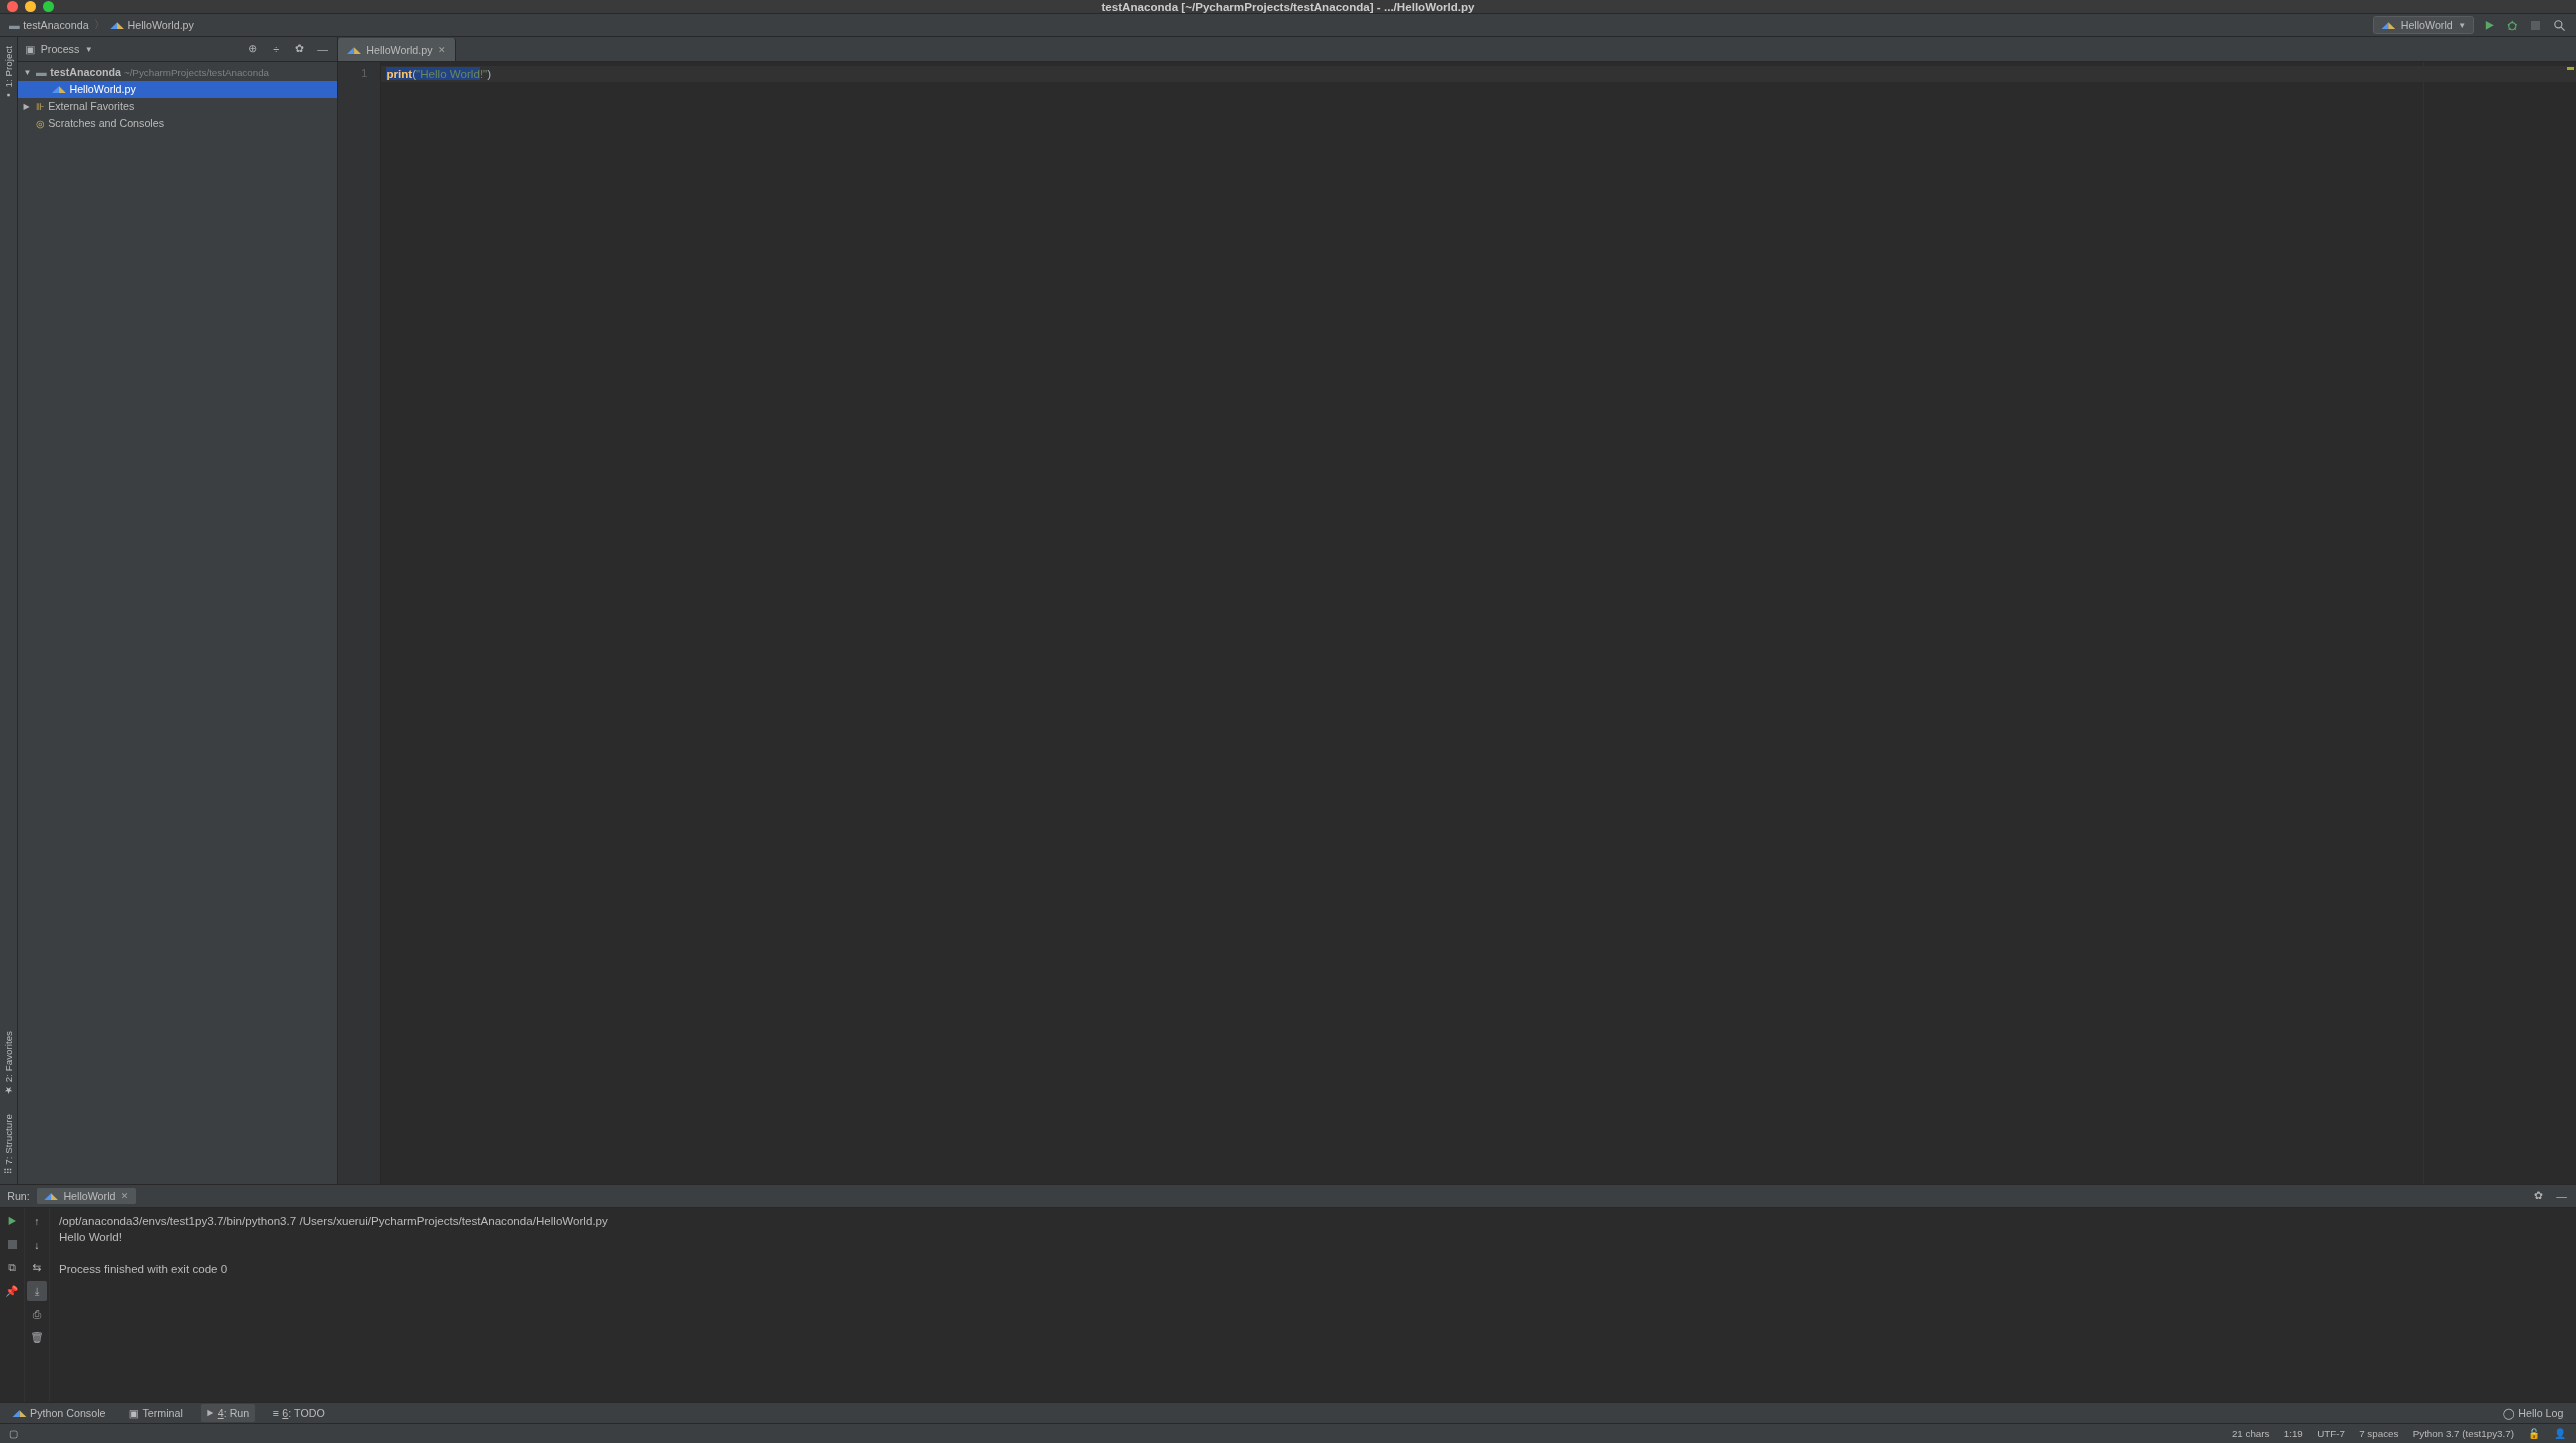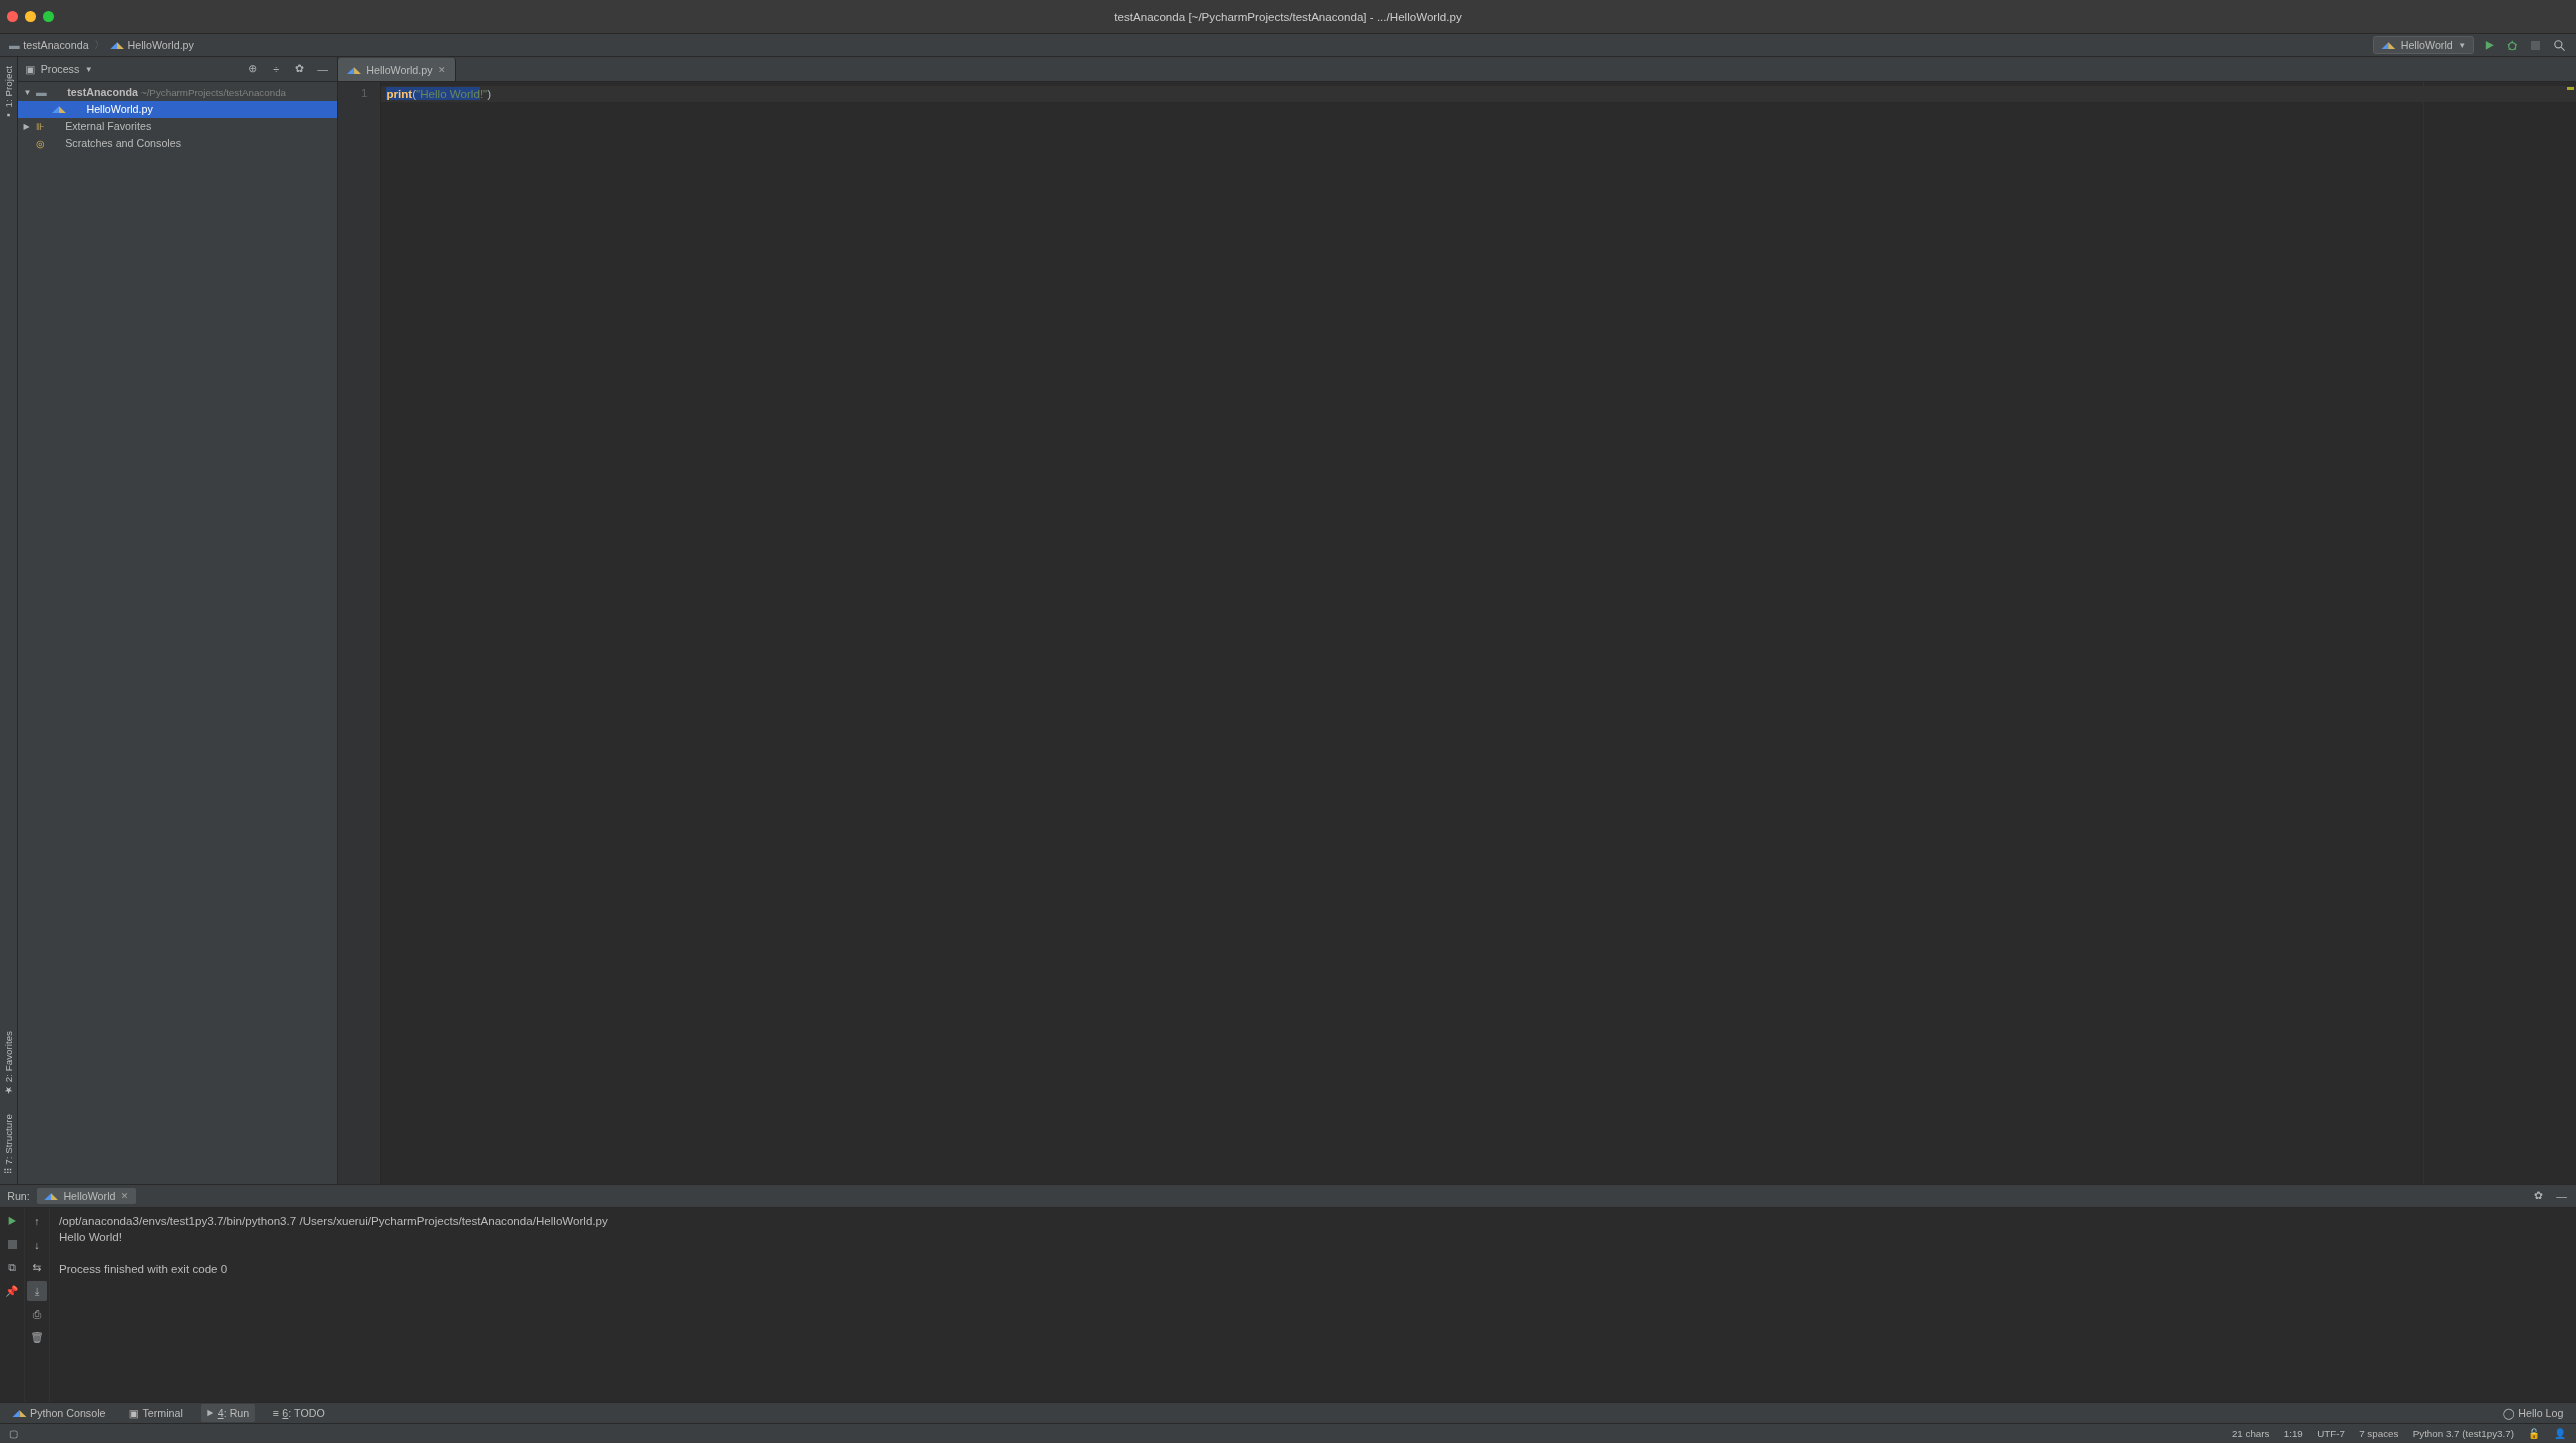--- a/index.html
+++ b/index.html
@@ -1,18 +1,18 @@
 <!DOCTYPE html>
 <html style="font-size:14.3px"><head>
   <meta charset="utf-8">
   <style>
     * { margin: 0; padding: 0; box-sizing: border-box; font-family: -apple-system, sans-serif; }
     body { background: #3c3f41; color: #bbbbbb; font-size: 10.7px; overflow: hidden; height: 100vh; display: flex; flex-direction: column; }
     
-    .titlebar { background: #3a3a3a; height: 34px; display: flex; align-items: center; padding: 0 7.2px; position: relative; border-bottom: 0.9px solid #282828; }
+    .titlebar { background: #3a3a3a; height: 14px; display: flex; align-items: center; padding: 0 7.2px; position: relative; border-bottom: 0.9px solid #282828; font-weight: bold; }
     .traffic-lights { display: flex; gap: 7.2px; }
     .light { width: 10.7px; height: 10.7px; border-radius: 50%; }
     .light.red { background: #ff5f57; }
     .light.yellow { background: #febc2e; }
     .light.green { background: #28c840; }
     .titlebar-title { position: absolute; left: 50%; transform: translateX(-50%); color: #cccccc; font-size: 11.6px; }
     
     .breadcrumb-bar { background: #3c3f41; height: 23px; display: flex; align-items: center; padding: 0 9px; justify-content: space-between; border-bottom: 0.9px solid #282828; }
     .breadcrumbs { display: flex; align-items: center; gap: 5.4px; }
     .breadcrumb-item { display: flex; align-items: center; gap: 3.6px; color: #bbbbbb; }
@@ -28,21 +28,21 @@
     .project-panel { width: 320px; background: #3b3f41; display: flex; flex-direction: column; border-right: 0.9px solid #282828; }
     .panel-header { height: 25px; display: flex; align-items: center; justify-content: space-between; padding: 0 7.2px; border-bottom: 0.9px solid #282828; }
     .panel-title { display: flex; align-items: center; gap: 5.4px; }
     .panel-actions { display: flex; gap: 9px; }
     .panel-action { width: 14.3px; height: 14.3px; cursor: pointer; color: #afb1b3; display: flex; align-items: center; justify-content: center; }
     
     .tree { flex: 1; padding: 1.8px 0; overflow: auto; }
     .tree-row { height: 17px; display: flex; align-items: center; padding-left: 5.4px; gap: 3.6px; cursor: pointer; }
     .tree-row.selected { background: #2f65ca; color: #fff; }
     .tree-arrow { width: 9px; font-size: 8px; color: #afb1b3; }
-    .tree-label { white-space: nowrap; margin-left: 17px; }
+    .tree-label { white-space: nowrap; }
     .tree-path { color: #808080; font-size: 9.8px; }
     
     .editor-area { flex: 1; display: flex; flex-direction: column; background: #2b2b2b; }
     .editor-tabs { height: 25px; background: #3c3f41; display: flex; align-items: flex-end; border-bottom: 0.9px solid #282828; }
     .editor-tab { height: 23px; background: #515658; padding: 0 9px; display: flex; align-items: center; gap: 5.4px; border-right: 0.9px solid #282828; border-top-left-radius: 2.7px; border-top-right-radius: 2.7px; }
     .tab-close { color: #a0a0a0; font-size: 9px; cursor: pointer; }
     .editor-content { flex: 1; display: flex; font-family: 'Menlo', monospace; font-size: 11.6px; position: relative; }
     .gutter { width: 43px; background: #313335; text-align: right; padding: 3.6px 12.5px 0 0; color: #606366; border-right: 0.9px solid #282828; }
     .code-area { flex: 1; padding: 3.6px 5.4px; background: #2b2b2b; position: relative; }
     .code-line { height: 16px; line-height: 16px; }

